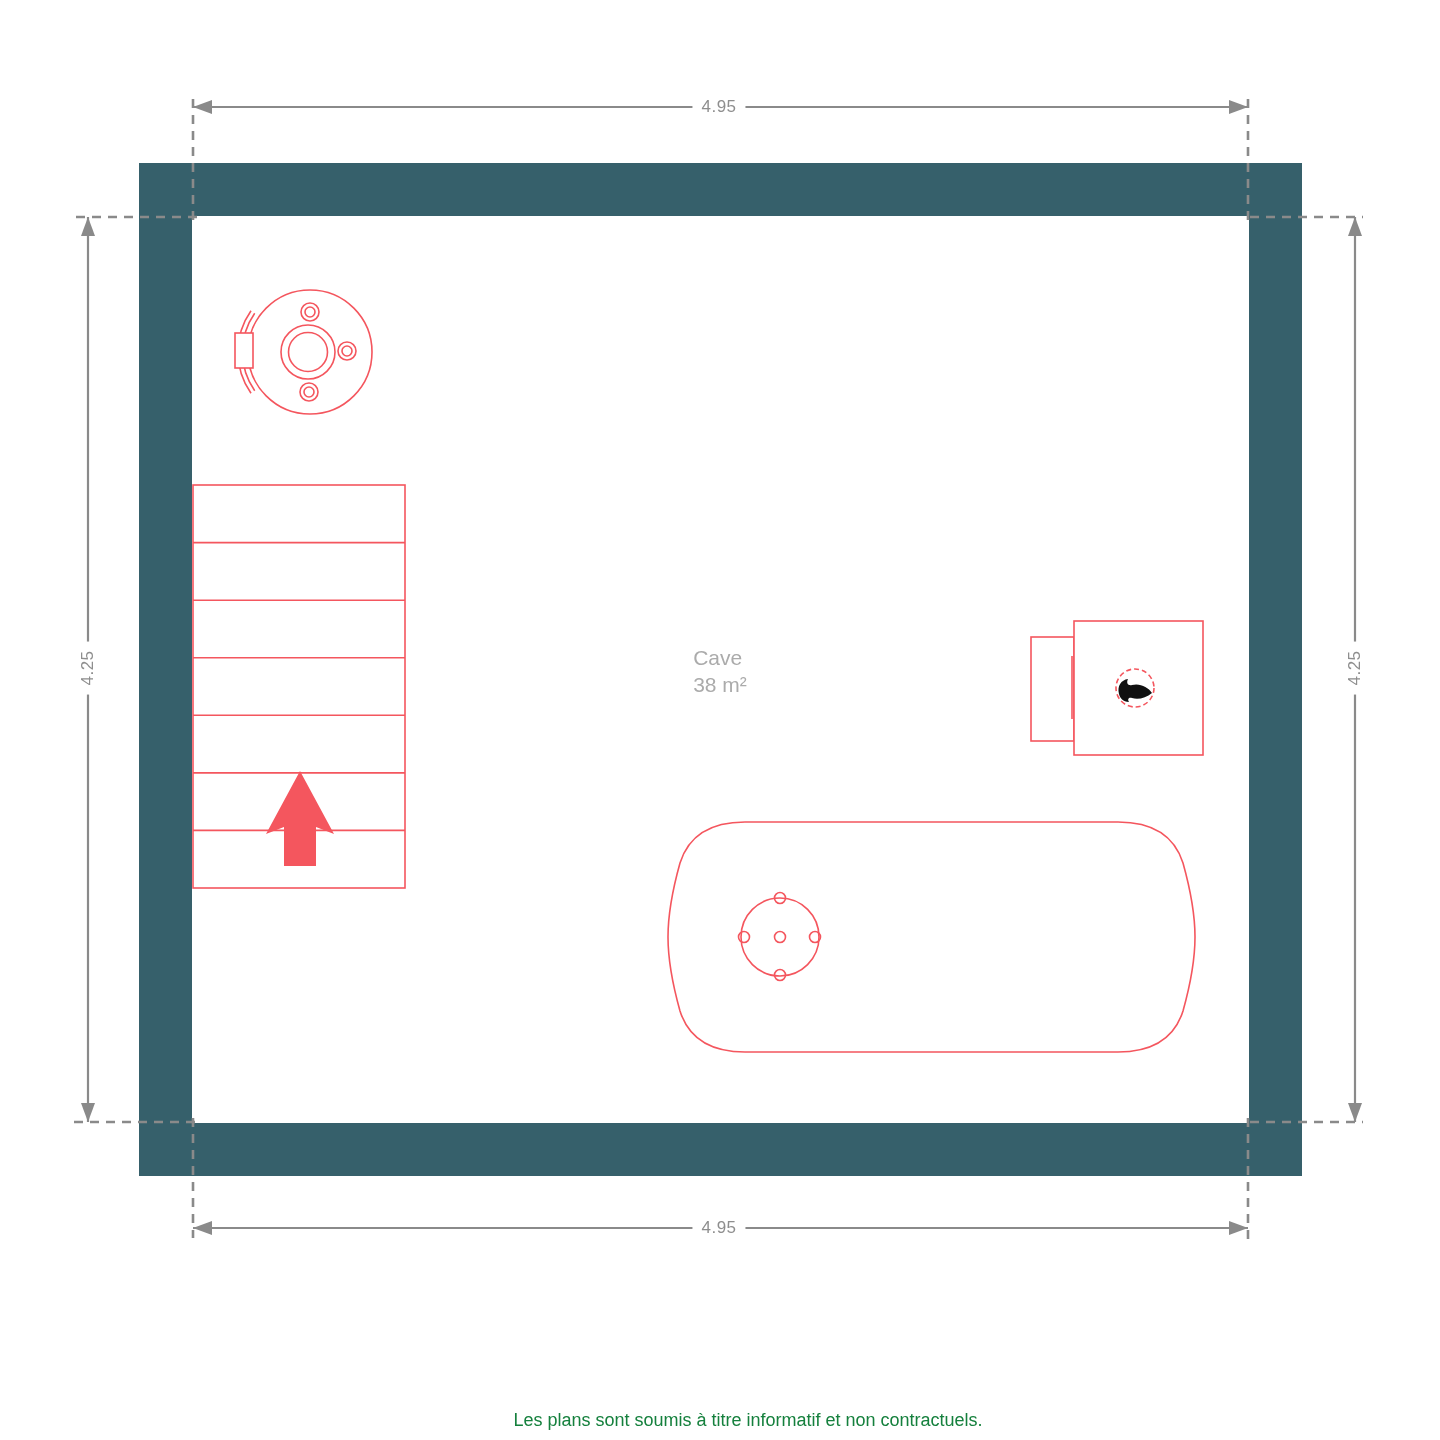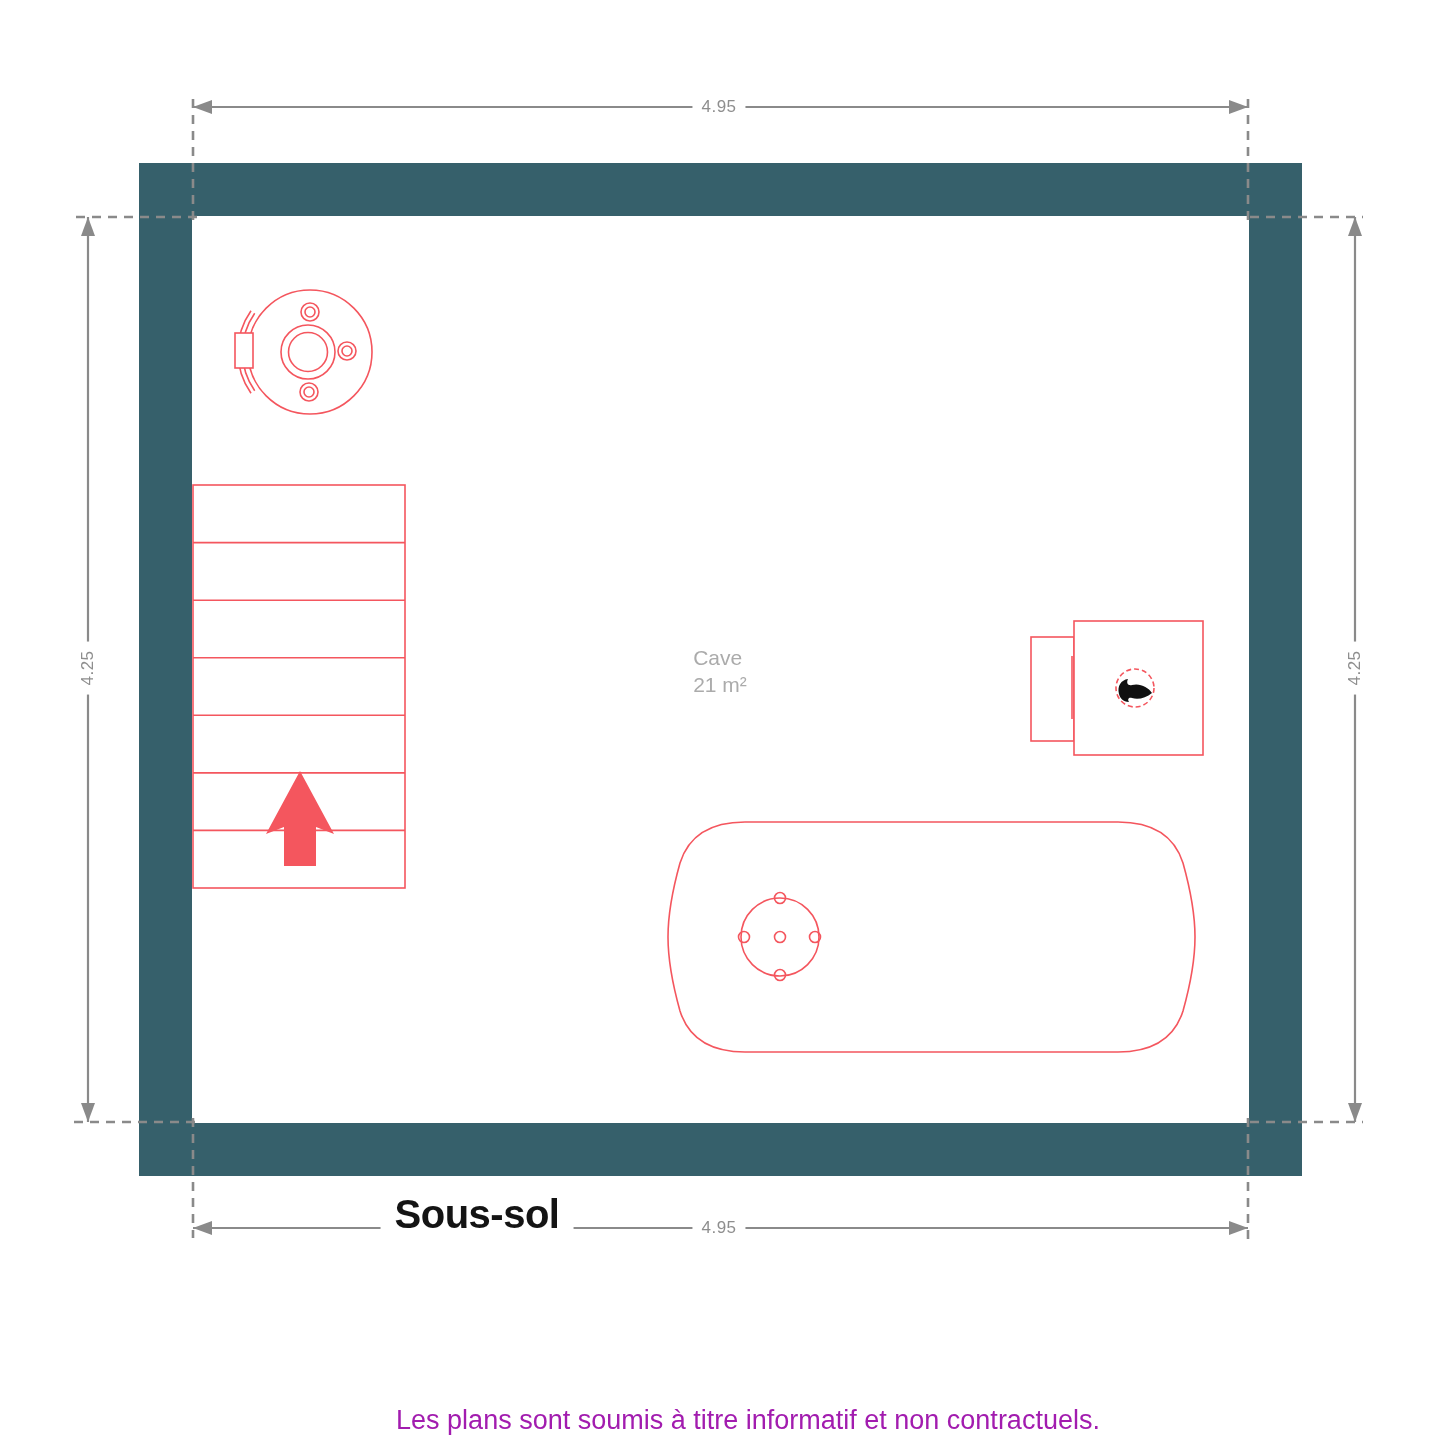--- a/index.html
+++ b/index.html
@@ -38,21 +38,21 @@
     transform:translate(-50%,-50%);
     color:var(--room-label);font-size:21px;line-height:27px;text-align:left;
   }
   .floor-title{
     transform:translate(-50%,-50%);
     background:#fff;color:var(--title-text);
     font-size:40px;font-weight:bold;letter-spacing:-.5px;padding:2px 14px;
   }
   .disclaimer{
     transform:translate(-50%,-50%);
-    color:#a21caf;font-size:27px;
+    color:#15803d;font-size:18px;
   }
 </style>
 </head>
 <body>
 
 <div class="canvas">
 
   <svg class="plan-svg" width="1440" height="1440" viewBox="0 0 1440 1440">
 
     <g>
@@ -134,19 +134,18 @@
   <span class="label dim-label" style="left:719px;top:107px;">4.95</span>
 
   <span class="label dim-label" style="left:719px;top:1228px;">4.95</span>
 
   <span class="label dim-label vertical" style="left:88px;top:668px;">4.25</span>
 
   <span class="label dim-label vertical" style="left:1355px;top:668px;">4.25</span>
 
   <div class="label room-label" style="left:720px;top:671px;">
     <div>Cave</div>
-    <div>21 m²</div>
+    <div>38 m²</div>
   </div>
 
-  <span class="label floor-title" style="left:477px;top:1214px;">Sous-sol</span>
 
   <span class="label disclaimer" style="left:748px;top:1420px;">Les plans sont soumis à titre informatif et non contractuels.</span>
 </div>
 
 </body></html>

